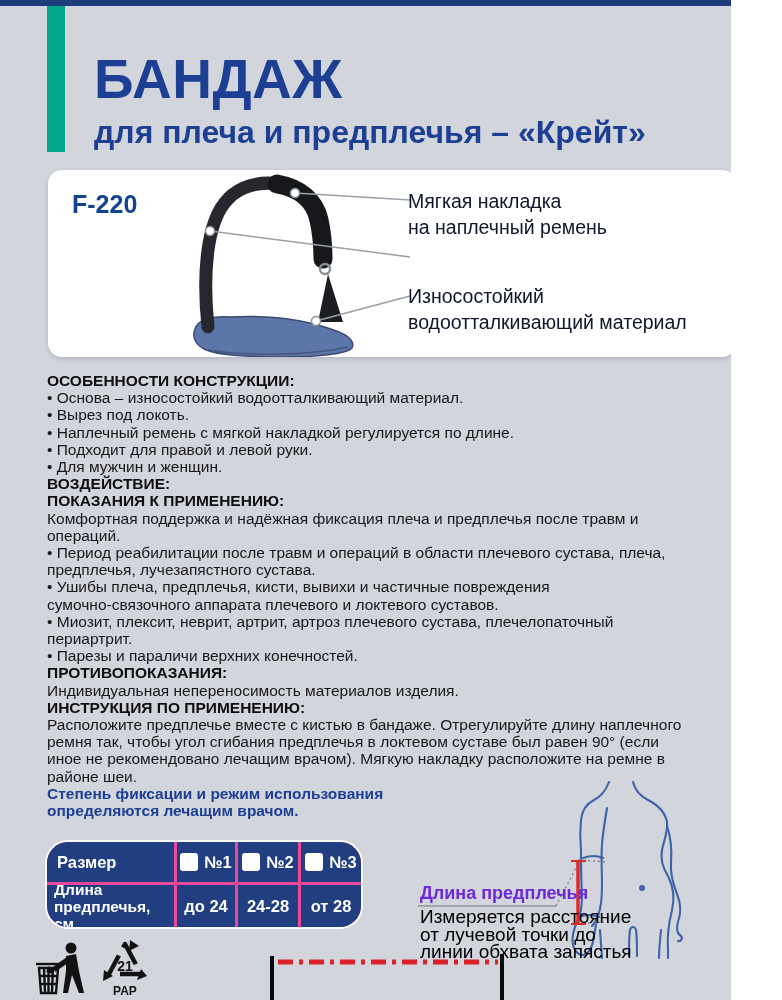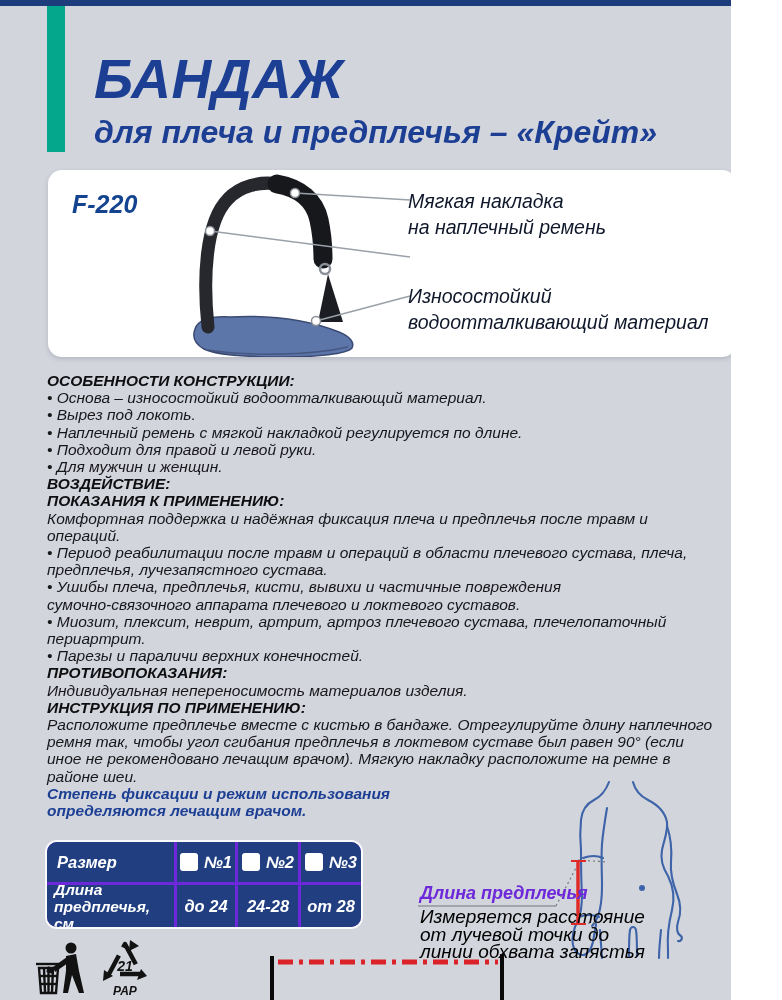--- a/index.html
+++ b/index.html
@@ -1,20 +1,19 @@
 <!DOCTYPE html>
 <html><head>
 <meta charset="utf-8">
 <style>
   html,body { margin:0; padding:0; }
   .page {
     position:relative; width:731px; height:1000px;
     background:#d3d5dd; overflow:hidden;
     font-family:"Liberation Sans", sans-serif;
-    font-style:italic;
   }
   .topbar { position:absolute; left:0; top:0; width:782px; height:6px; background:#1d3c7c; }
   .tealbar { position:absolute; left:47px; top:6px; width:18px; height:146px; background:#04a78c; }
   .title {
     position:absolute; left:94px; top:52px; font-size:55px; line-height:1;
     font-weight:bold; color:#1c3f94; letter-spacing:0.5px;
   }
   .subtitle {
     position:absolute; left:94px; top:116px; font-size:32px; line-height:1;
     font-weight:bold; color:#1c3f94;
@@ -39,21 +38,21 @@
     position:absolute; left:47px; top:372px; width:712px;
     font-size:15.5px; line-height:17.2px; color:#17171a;
   }
   .content .line { white-space:pre-line; }
   .content .heading { font-weight:bold; color:#0e0e10; }
   .content .note { font-weight:bold; color:#1c3f94; }
 
   .size-table {
     position:absolute; left:45px; top:840px;
     display:grid; grid-template-columns:127px 58px 60px 60px; grid-template-rows:40px 42px;
-    gap:3px; background:#6d28d9; border:2px solid #fafafa; border-radius:12px; overflow:hidden;
+    gap:3px; background:#ec4899; border:2px solid #fafafa; border-radius:23px; overflow:hidden;
   }
   .size-table .cell {
     background:#203e80; color:#ffffff; font-weight:bold; font-size:16.5px;
     display:flex; align-items:center;
   }
   .size-table .label-cell { padding-left:10px; }
   .size-table .length-cell { padding-left:7px; font-size:15.5px; line-height:17px; white-space:pre-line; }
   .size-table .size-cell { justify-content:center; gap:6px; }
   .size-table .value-cell { justify-content:center; }
   .cbx { width:18px; height:18px; background:#ffffff; border-radius:3px; display:inline-block; }

